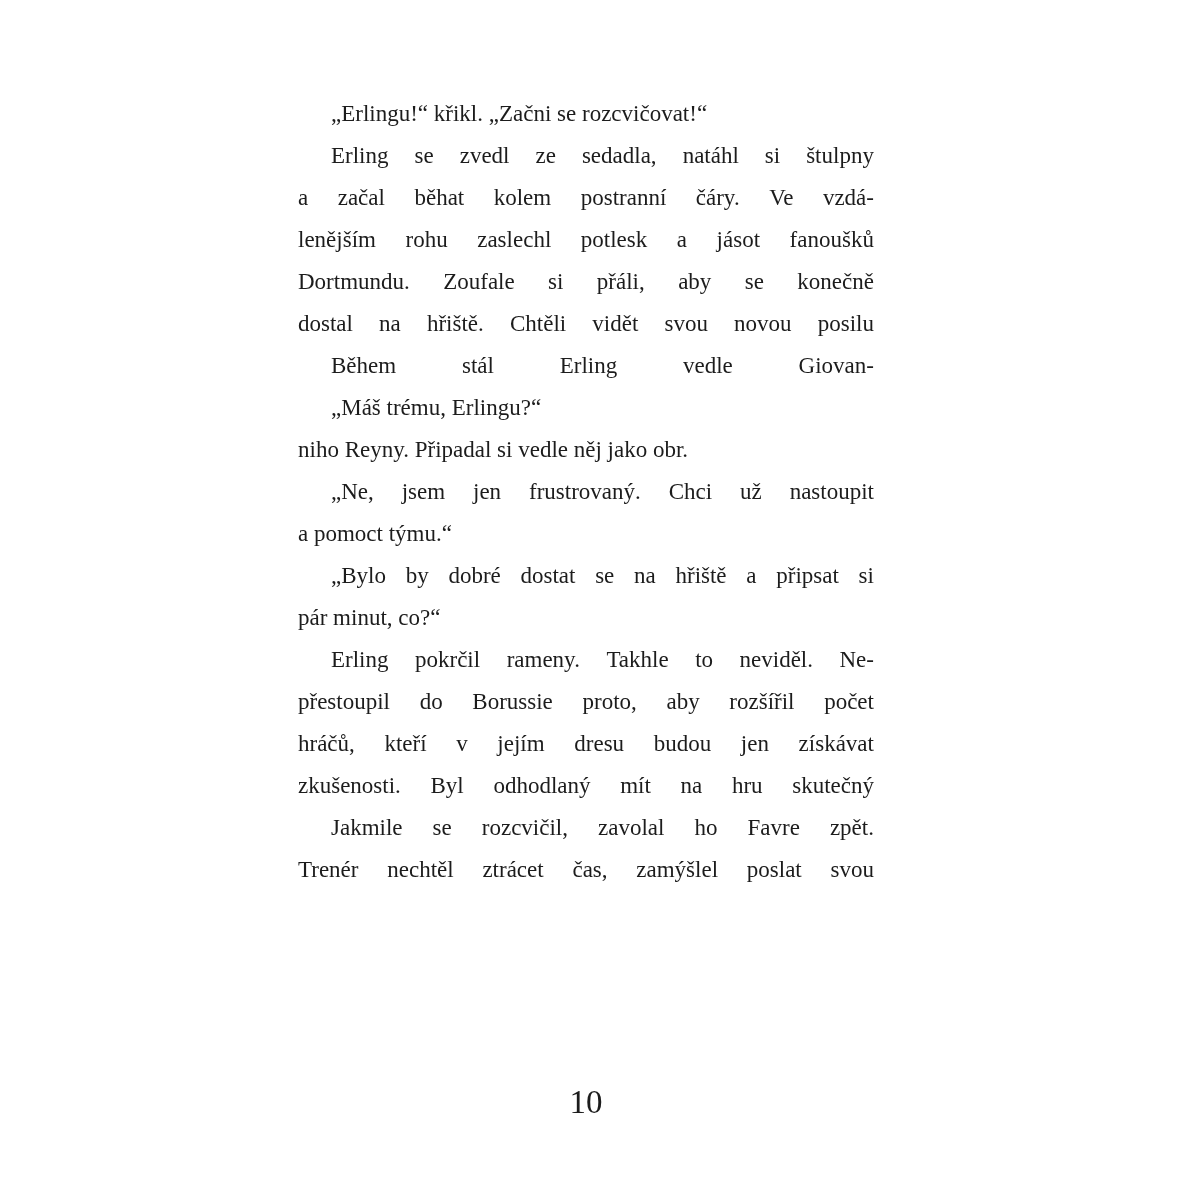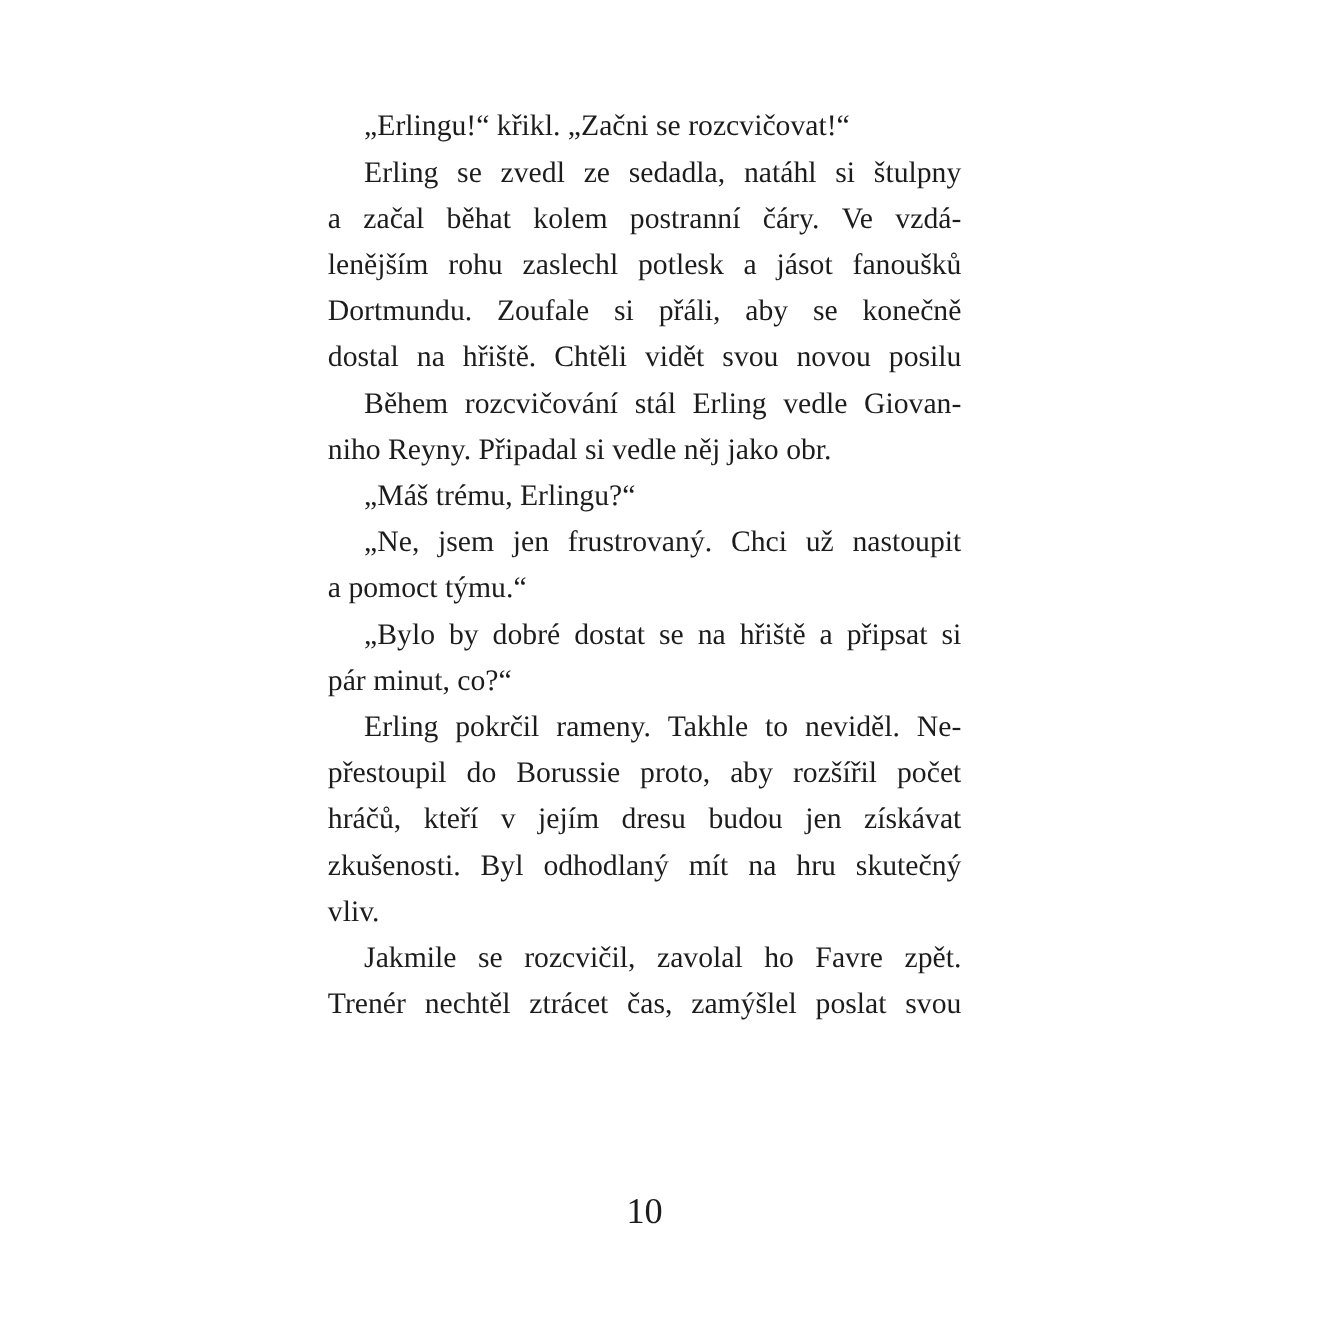--- a/index.html
+++ b/index.html
@@ -18,21 +18,21 @@
   .book-page {
     position: absolute;
     inset: 0;
     background: #ffffff;
   }
   .text-block {
     position: absolute;
     left: 298px;
     top: 93px;
     width: 576px;
-    font-size: 27px;
+    font-size: 23px;
     line-height: 42px;
     color: #1c1c1c;
   }
   .text-line {
     height: 42px;
     white-space: nowrap;
   }
   
   .text-line.just {
     display: flex;
@@ -118,28 +118,27 @@
         <span class="word">na</span>
         <span class="word">hřiště.</span>
         <span class="word">Chtěli</span>
         <span class="word">vidět</span>
         <span class="word">svou</span>
         <span class="word">novou</span>
         <span class="word">posilu</span>
       </div>
       <div class="text-line just indent">
         <span class="word">Během</span>
-        <span class="word">rozcvičování</span>
         <span class="word">stál</span>
         <span class="word">Erling</span>
         <span class="word">vedle</span>
         <span class="word">Giovan-</span>
       </div>
+      <div class="text-line plain indent"><span class="">„Máš trému, Erlingu?“</span></div>
       <div class="text-line plain"><span class="">niho Reyny. Připadal si vedle něj jako obr.</span></div>
-      <div class="text-line plain indent"><span class="">„Máš trému, Erlingu?“</span></div>
       <div class="text-line just indent">
         <span class="word">„Ne,</span>
         <span class="word">jsem</span>
         <span class="word">jen</span>
         <span class="word">frustrovaný.</span>
         <span class="word">Chci</span>
         <span class="word">už</span>
         <span class="word">nastoupit</span>
       </div>
       <div class="text-line plain"><span class="">a pomoct týmu.“</span></div>
@@ -186,21 +185,20 @@
       </div>
       <div class="text-line just">
         <span class="word">zkušenosti.</span>
         <span class="word">Byl</span>
         <span class="word">odhodlaný</span>
         <span class="word">mít</span>
         <span class="word">na</span>
         <span class="word">hru</span>
         <span class="word italic">skutečný</span>
       </div>
-      <div class="text-line plain"><span class="">vliv.</span></div>
       <div class="text-line just indent">
         <span class="word">Jakmile</span>
         <span class="word">se</span>
         <span class="word">rozcvičil,</span>
         <span class="word">zavolal</span>
         <span class="word">ho</span>
         <span class="word">Favre</span>
         <span class="word">zpět.</span>
       </div>
       <div class="text-line just">

